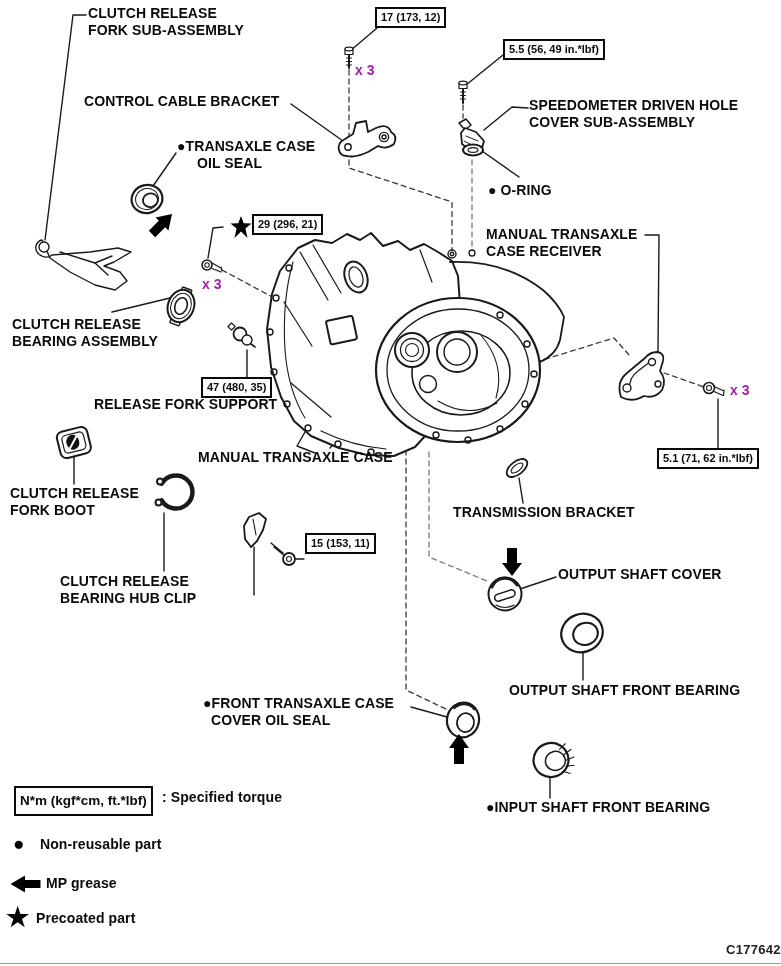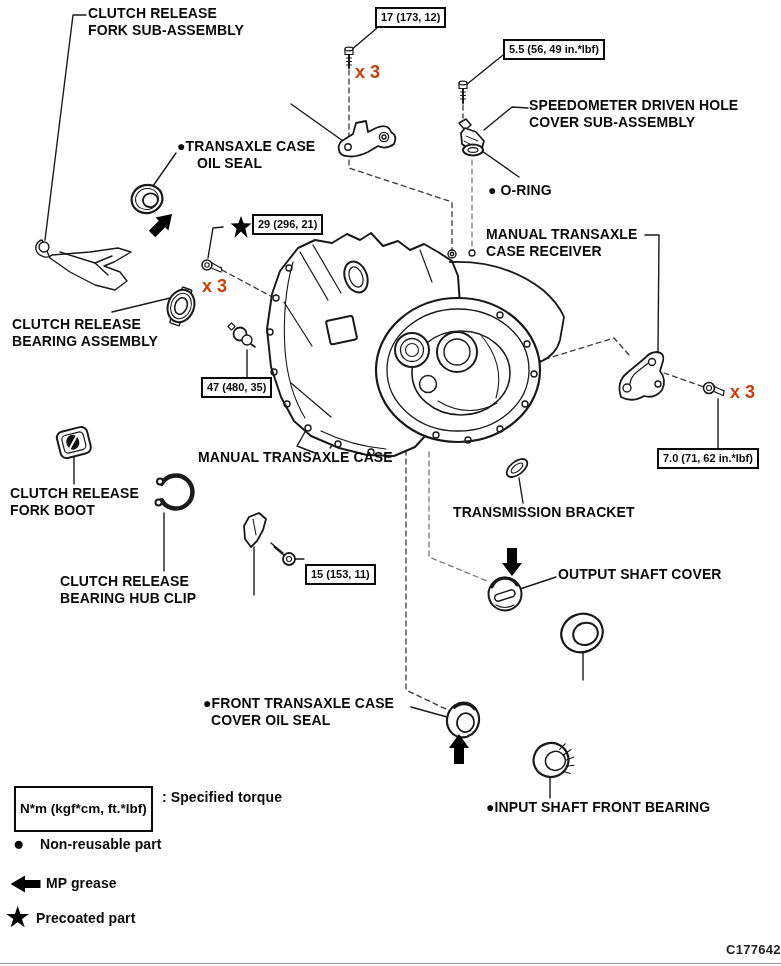--- a/index.html
+++ b/index.html
@@ -10,25 +10,25 @@
   svg.art{position:absolute;left:0;top:0;width:781px;height:966px;}
   .lbl{
     position:absolute;font-weight:700;font-size:14px;line-height:1.2;
     white-space:pre;color:#0a0a0a;letter-spacing:.1px;
   }
   .tq{
     position:absolute;border:2px solid #0a0a0a;background:#fff;
     padding:0 4px;font-weight:700;font-size:11px;line-height:17px;
     white-space:nowrap;color:#0a0a0a;
   }
-  .qty{position:absolute;font-weight:700;font-size:18px;color:#c2410c;white-space:nowrap;}
+  .qty{position:absolute;font-weight:700;font-size:14px;color:#a21caf;white-space:nowrap;}
   .code{position:absolute;font-weight:700;font-size:13px;color:#222;letter-spacing:.3px;}
   .lg-box{
     position:absolute;border:2px solid #0a0a0a;background:#fff;
-    padding:12px 4px;font-weight:700;font-size:13.5px;line-height:18px;white-space:nowrap;
+    padding:4px 4px;font-weight:700;font-size:13.5px;line-height:18px;white-space:nowrap;
   }
   .lg-ico{position:absolute;font-weight:700;color:#000;line-height:1;}
   .bottom-rule{position:absolute;left:0;right:0;top:963px;height:1px;background:#9a9a9a;}
 </style>
 </head>
 <body>
 
 <div class="page">
 
   <svg class="art" viewBox="0 0 781 966">
@@ -247,46 +247,49 @@
         <ellipse cx="555" cy="762" rx="10" ry="9.5" fill="#fff" stroke-width="1.5"></ellipse>
         <path d="M562,752 L569,748 M565,758 L573,755 M566,764 L574,763 M564,770 L572,771 M560,774 L566,778" stroke-width="1.1"></path>
       </g>
 
       <polygon fill="#000" stroke="none" points="10.5,884 25,875.5 25,880 40.5,880 40.5,888 25,888 25,892.5"></polygon>
     </g>
   </svg>
 
   <div class="lbl" style="left:88px;top:5px">CLUTCH RELEASE
 FORK SUB-ASSEMBLY</div>
+  <div class="lbl" style="left:84px;top:93px">CONTROL CABLE BRACKET</div>
   <div class="lbl" style="left:529px;top:97px">SPEEDOMETER DRIVEN HOLE
 COVER SUB-ASSEMBLY</div>
   <div class="lbl" style="left:177px;top:138px">●TRANSAXLE CASE
      OIL SEAL</div>
   <div class="lbl" style="left:488px;top:182px">● O-RING</div>
   <div class="lbl" style="left:486px;top:226px">MANUAL TRANSAXLE
 CASE RECEIVER</div>
   <div class="lbl" style="left:12px;top:316px">CLUTCH RELEASE
 BEARING ASSEMBLY</div>
+  <div class="lbl" style="left:94px;top:396px">RELEASE FORK SUPPORT</div>
   <div class="lbl" style="left:198px;top:449px">MANUAL TRANSAXLE CASE</div>
   <div class="lbl" style="left:453px;top:504px">TRANSMISSION BRACKET</div>
   <div class="lbl" style="left:10px;top:485px">CLUTCH RELEASE
 FORK BOOT</div>
   <div class="lbl" style="left:60px;top:573px">CLUTCH RELEASE
 BEARING HUB CLIP</div>
   <div class="lbl" style="left:558px;top:566px">OUTPUT SHAFT COVER</div>
+  <div class="lbl" style="left:509px;top:682px">OUTPUT SHAFT FRONT BEARING</div>
   <div class="lbl" style="left:203px;top:695px">●FRONT TRANSAXLE CASE
   COVER OIL SEAL</div>
   <div class="lbl" style="left:486px;top:799px">●INPUT SHAFT FRONT BEARING</div>
 
   <div class="tq" style="left:375px;top:7px">17 (173, 12)</div>
   <div class="tq" style="left:503px;top:39px">5.5 (56, 49 in.*lbf)</div>
   <div class="tq" style="left:252px;top:214px">29 (296, 21)</div>
   <div class="tq" style="left:201px;top:377px">47 (480, 35)</div>
-  <div class="tq" style="left:305px;top:564px">15 (153, 11)</div>
-  <div class="tq" style="left:657px;top:448px">7.0 (71, 62 in.*lbf)</div>
+  <div class="tq" style="left:305px;top:533px">15 (153, 11)</div>
+  <div class="tq" style="left:657px;top:448px">5.1 (71, 62 in.*lbf)</div>
 
   <div class="qty" style="left:355px;top:62px">x 3</div>
   <div class="qty" style="left:202px;top:276px">x 3</div>
   <div class="qty" style="left:730px;top:382px">x 3</div>
 
   <div class="lg-box" style="left:14px;top:786px">N*m (kgf*cm, ft.*lbf)</div>
   <div class="lbl" style="left:162px;top:789px">: Specified torque</div>
 
   <span class="lg-ico" style="left:13px;top:834px;font-size:19px">●</span>
   <div class="lbl" style="left:40px;top:836px">Non-reusable part</div>

